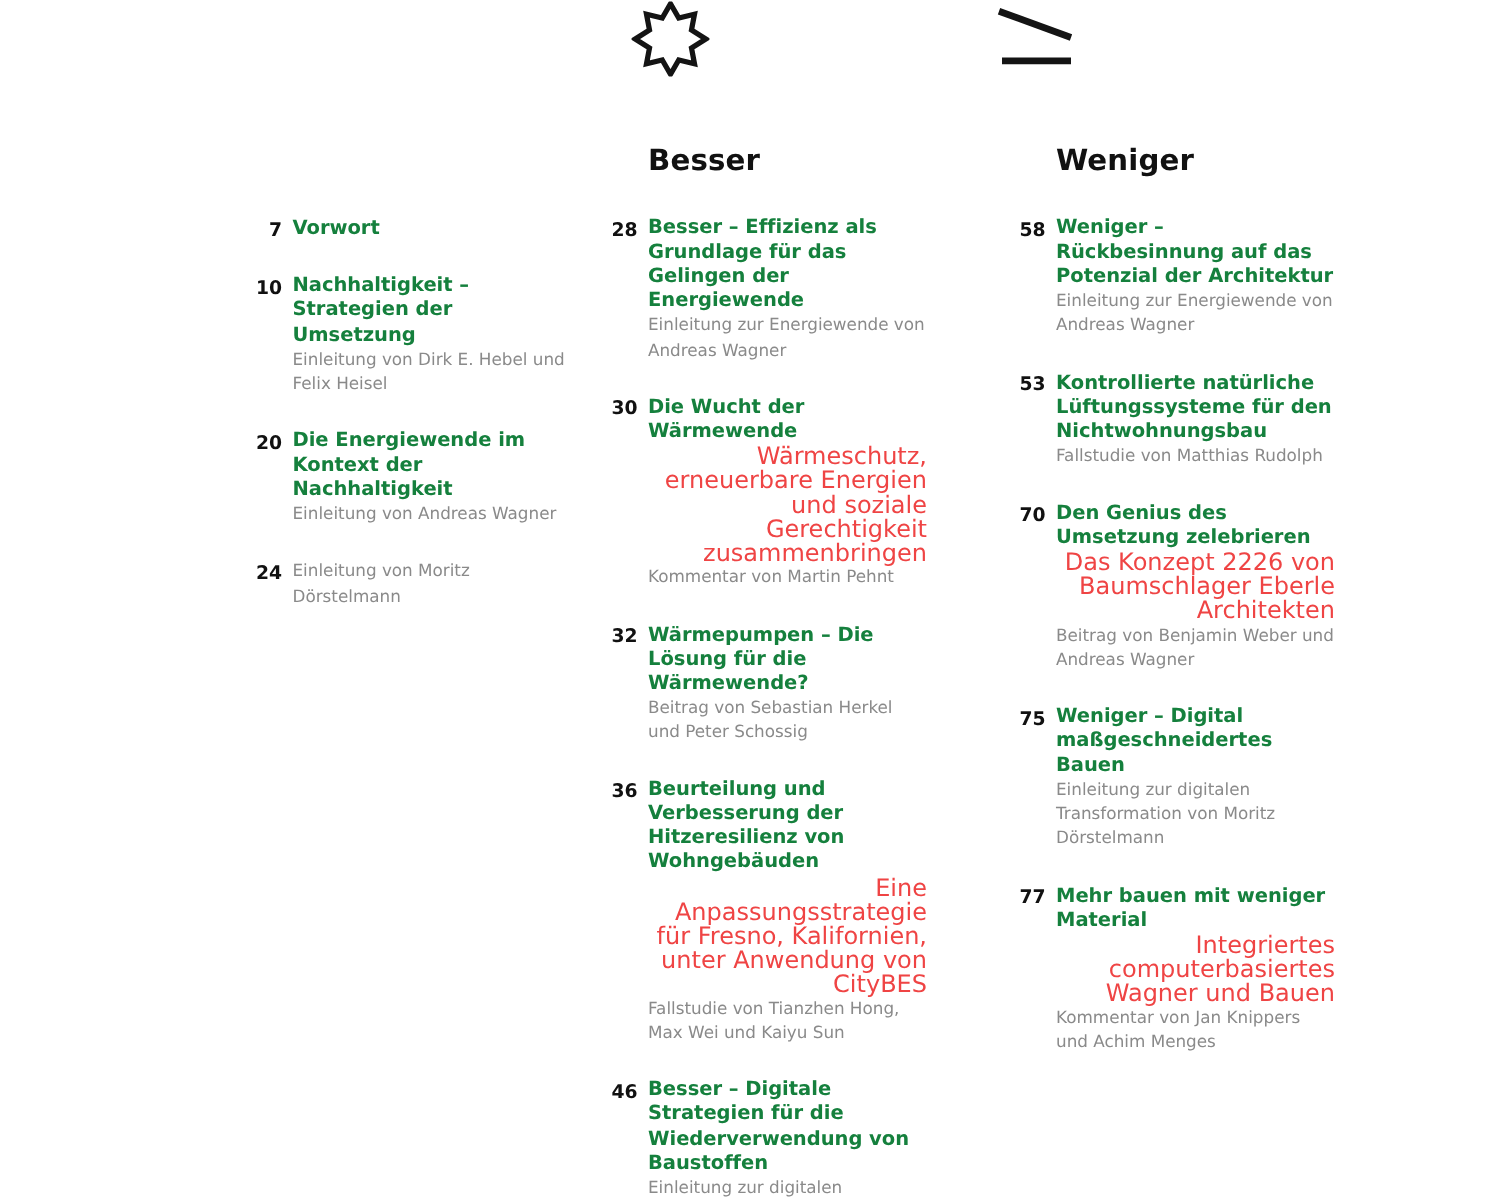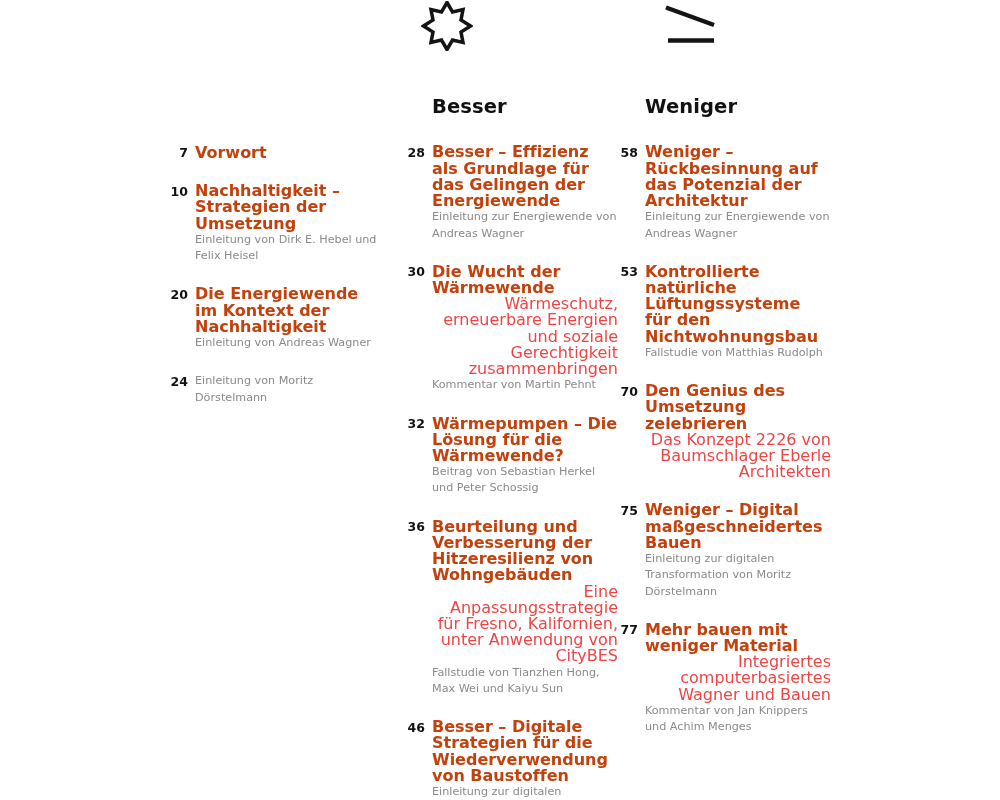--- a/index.html
+++ b/index.html
@@ -46,21 +46,21 @@
     left: 0;
     width: 1000px;
     height: 800px;
   }
   .col {
     position: absolute;
     top: 96px;
   }
   .col-left   { left: 166px; width: 215px; }
   .col-middle { left: 403px; width: 215px; }
-  .col-right  { left: 616px; width: 215px; }
+  .col-right  { left: 675px; width: 215px; }
 
   .section-heading {
     font-size: 19.5px;
     font-weight: bold;
     letter-spacing: 0.1px;
     color: #111111;
     margin: 0 0 27px 29px;
     line-height: 1.1;
   }
   
@@ -85,23 +85,23 @@
     color: #111111;
     line-height: 16.2px;
     padding-top: 0.5px;
   }
   .entry-body {
     flex: 1 1 auto;
     padding-left: 7px;
     min-width: 0;
   }
   .entry-title {
-    font-size: 16px;
+    font-size: 13px;
     font-weight: bold;
-    color: #c2410c;
+    color: #15803d;
     line-height: 16.2px;
     letter-spacing: -0.01px;
   }
   .entry-subtitle {
     font-size: 16px;
     font-weight: normal;
     color: #ef4444;
     line-height: 16.2px;
     text-align: right;
   }
@@ -237,20 +237,21 @@
 
         <div class="entry-credit">Fallstudie von Matthias Rudolph</div>
       </div>
     </div>
 
     <div class="entry">
       <div class="entry-page">70</div>
       <div class="entry-body">
         <div class="entry-title">Den Genius des Umsetzung zelebrieren</div>
         <div class="entry-subtitle">Das Konzept 2226 von Baumschlager Eberle Architekten</div>
+        <div class="entry-credit">Beitrag von Benjamin Weber und Andreas Wagner</div>
       </div>
     </div>
 
     <div class="entry">
       <div class="entry-page">75</div>
       <div class="entry-body">
         <div class="entry-title">Weniger – Digital maßgeschneidertes Bauen</div>
 
         <div class="entry-credit">Einleitung zur digitalen Transformation von Moritz Dörstelmann</div>
       </div>

